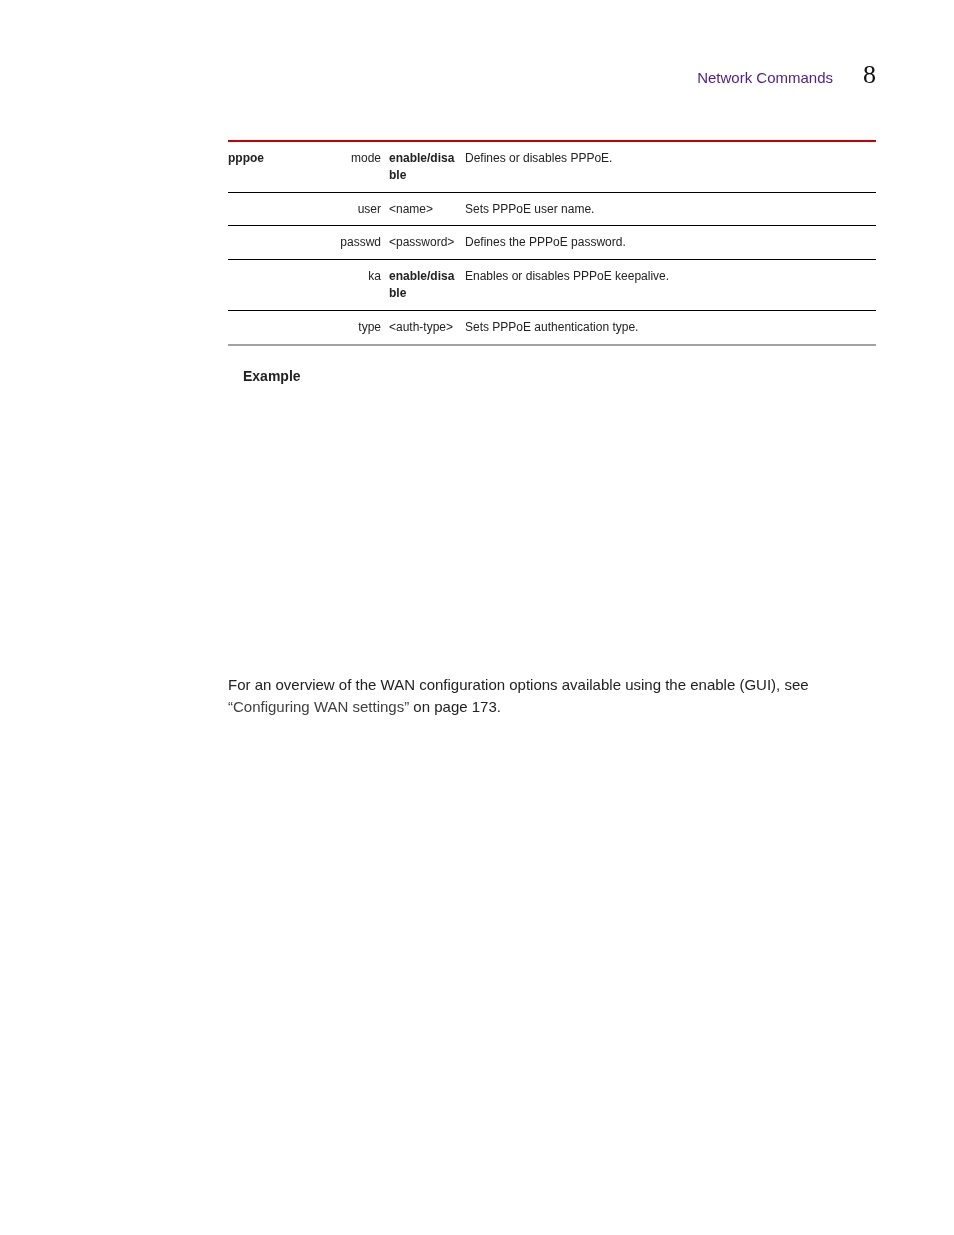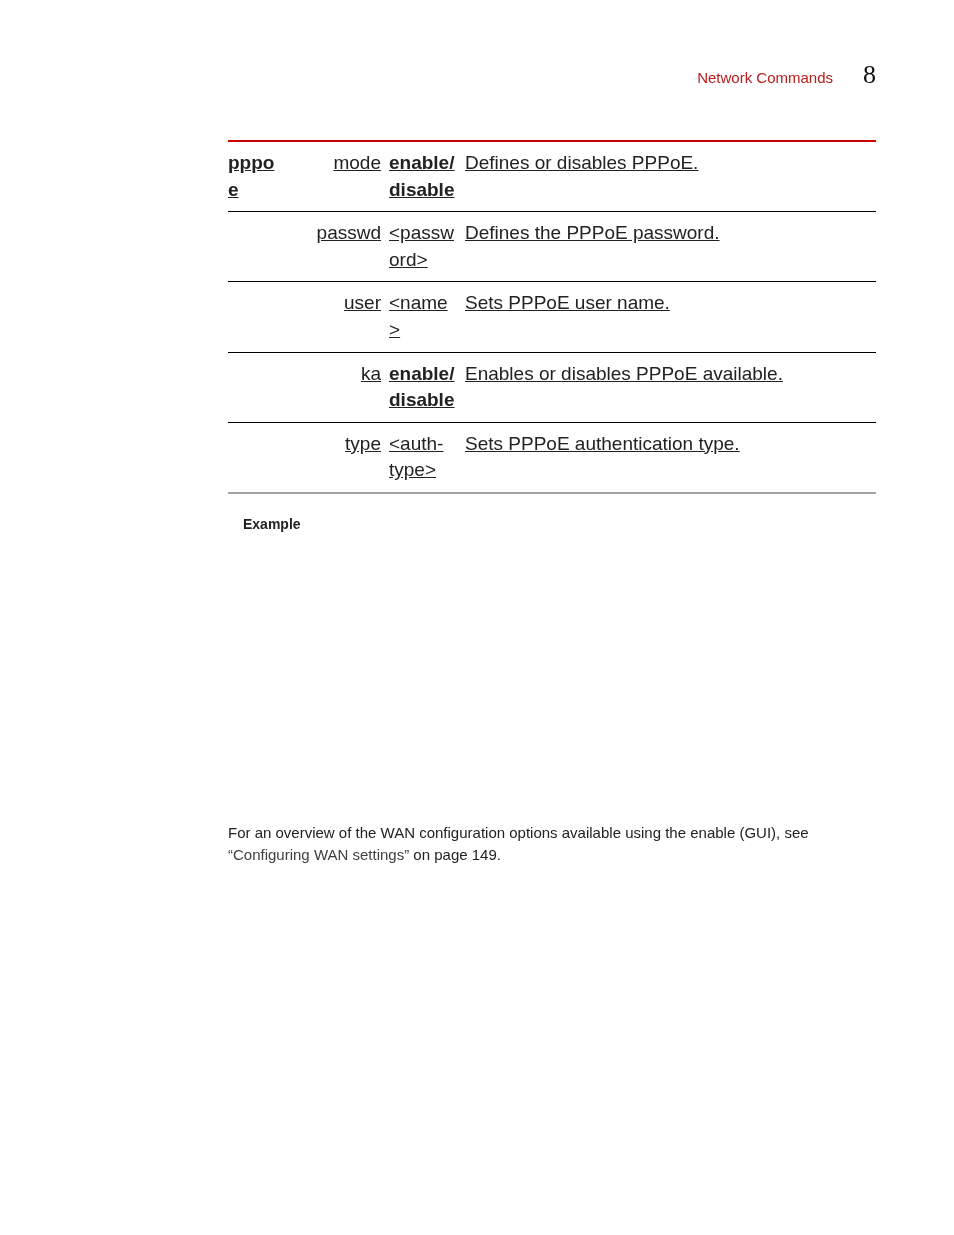--- a/index.html
+++ b/index.html
@@ -18,37 +18,36 @@
   }
   .header {
     display: flex;
     justify-content: flex-end;
     align-items: baseline;
     gap: 30px;
     margin-bottom: 50px;
   }
   .header-title {
     font-size: 15px;
-    color: #b91c1c;
+    color: #4c1d95;
   }
   .header-number {
     font-size: 26px;
     font-weight: 500;
     color: #111;
     font-family: Georgia, 'Times New Roman', serif;
   }
   .content {
     margin-left: 150px;
   }
   table.cmd {
     border-collapse: collapse;
     width: 100%;
-    font-size: 19px;
+    font-size: 12px;
     line-height: 1.4;
-    text-decoration: underline;
   }
   table.cmd tr.top td {
     border-top: 2px solid #cc0000;
   }
   table.cmd td {
     border-bottom: 1px solid #000;
     padding: 8px 8px 8px 0;
     vertical-align: top;
   }
   table.cmd tr.last td {
@@ -91,45 +90,45 @@
     <table class="cmd">
       <tbody>
           <tr class="top">
         <td class="col-cmd b">pppoe</td>
         <td class="col-sub">mode</td>
         <td class="col-arg b">enable/disable</td>
         <td class="col-desc">Defines or disables PPPoE.</td>
       </tr>
       <tr>
         <td class="col-cmd b"></td>
+        <td class="col-sub">user</td>
+        <td class="col-arg">&lt;name&gt;</td>
+        <td class="col-desc">Sets PPPoE user name.</td>
+      </tr>
+      <tr>
+        <td class="col-cmd b"></td>
         <td class="col-sub">passwd</td>
         <td class="col-arg">&lt;password&gt;</td>
         <td class="col-desc">Defines the PPPoE password.</td>
       </tr>
       <tr>
         <td class="col-cmd b"></td>
-        <td class="col-sub">user</td>
-        <td class="col-arg">&lt;name&gt;</td>
-        <td class="col-desc">Sets PPPoE user name.</td>
-      </tr>
-      <tr>
-        <td class="col-cmd b"></td>
         <td class="col-sub">ka</td>
         <td class="col-arg b">enable/disable</td>
-        <td class="col-desc">Enables or disables PPPoE available.</td>
+        <td class="col-desc">Enables or disables PPPoE keepalive.</td>
       </tr>
       <tr class="last">
         <td class="col-cmd b"></td>
         <td class="col-sub">type</td>
         <td class="col-arg">&lt;auth-type&gt;</td>
         <td class="col-desc">Sets PPPoE authentication type.</td>
       </tr>
     </tbody>
       </table>
 
     <div class="section-heading">Example</div>
 
     <div class="overview">
-      <span>For an overview of the WAN configuration options available using the enable (GUI), see </span><span class="link">“Configuring WAN settings”</span><span> on page 149.</span>
+      <span>For an overview of the WAN configuration options available using the enable (GUI), see </span><span class="link">“Configuring WAN settings”</span><span> on page 173.</span>
     </div>
 
   </div>
 </div>
 
 </body></html>

